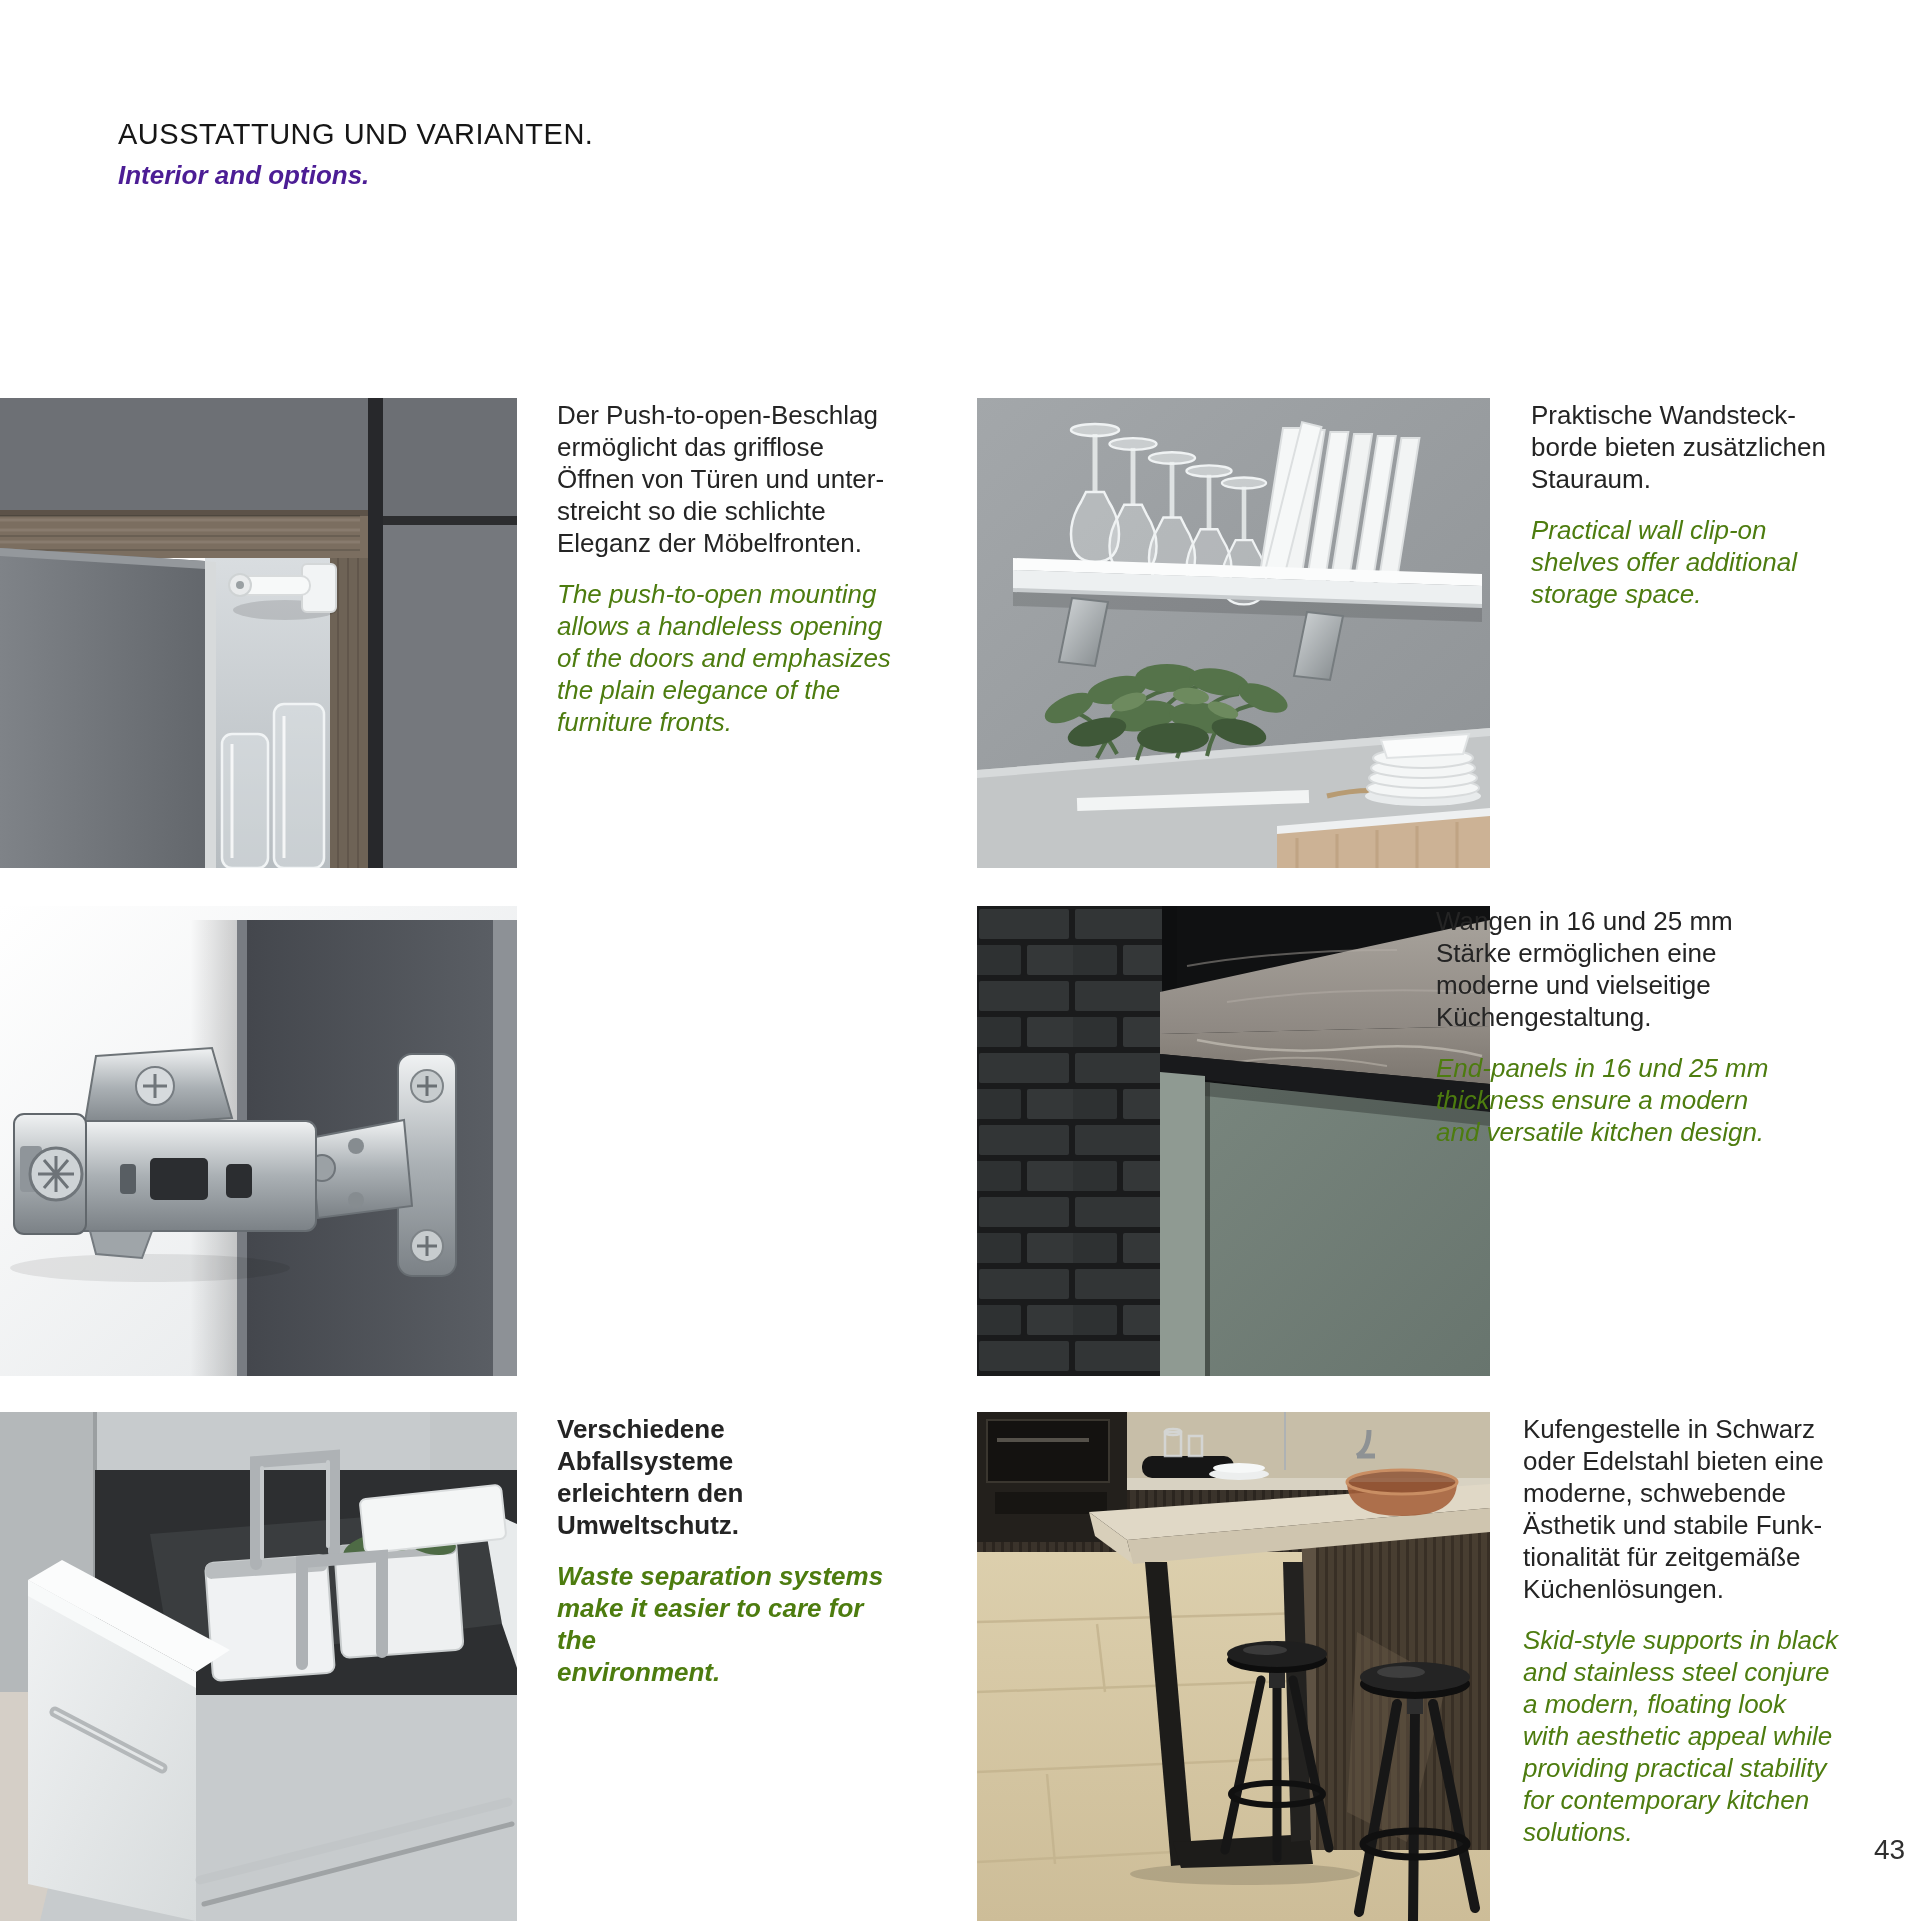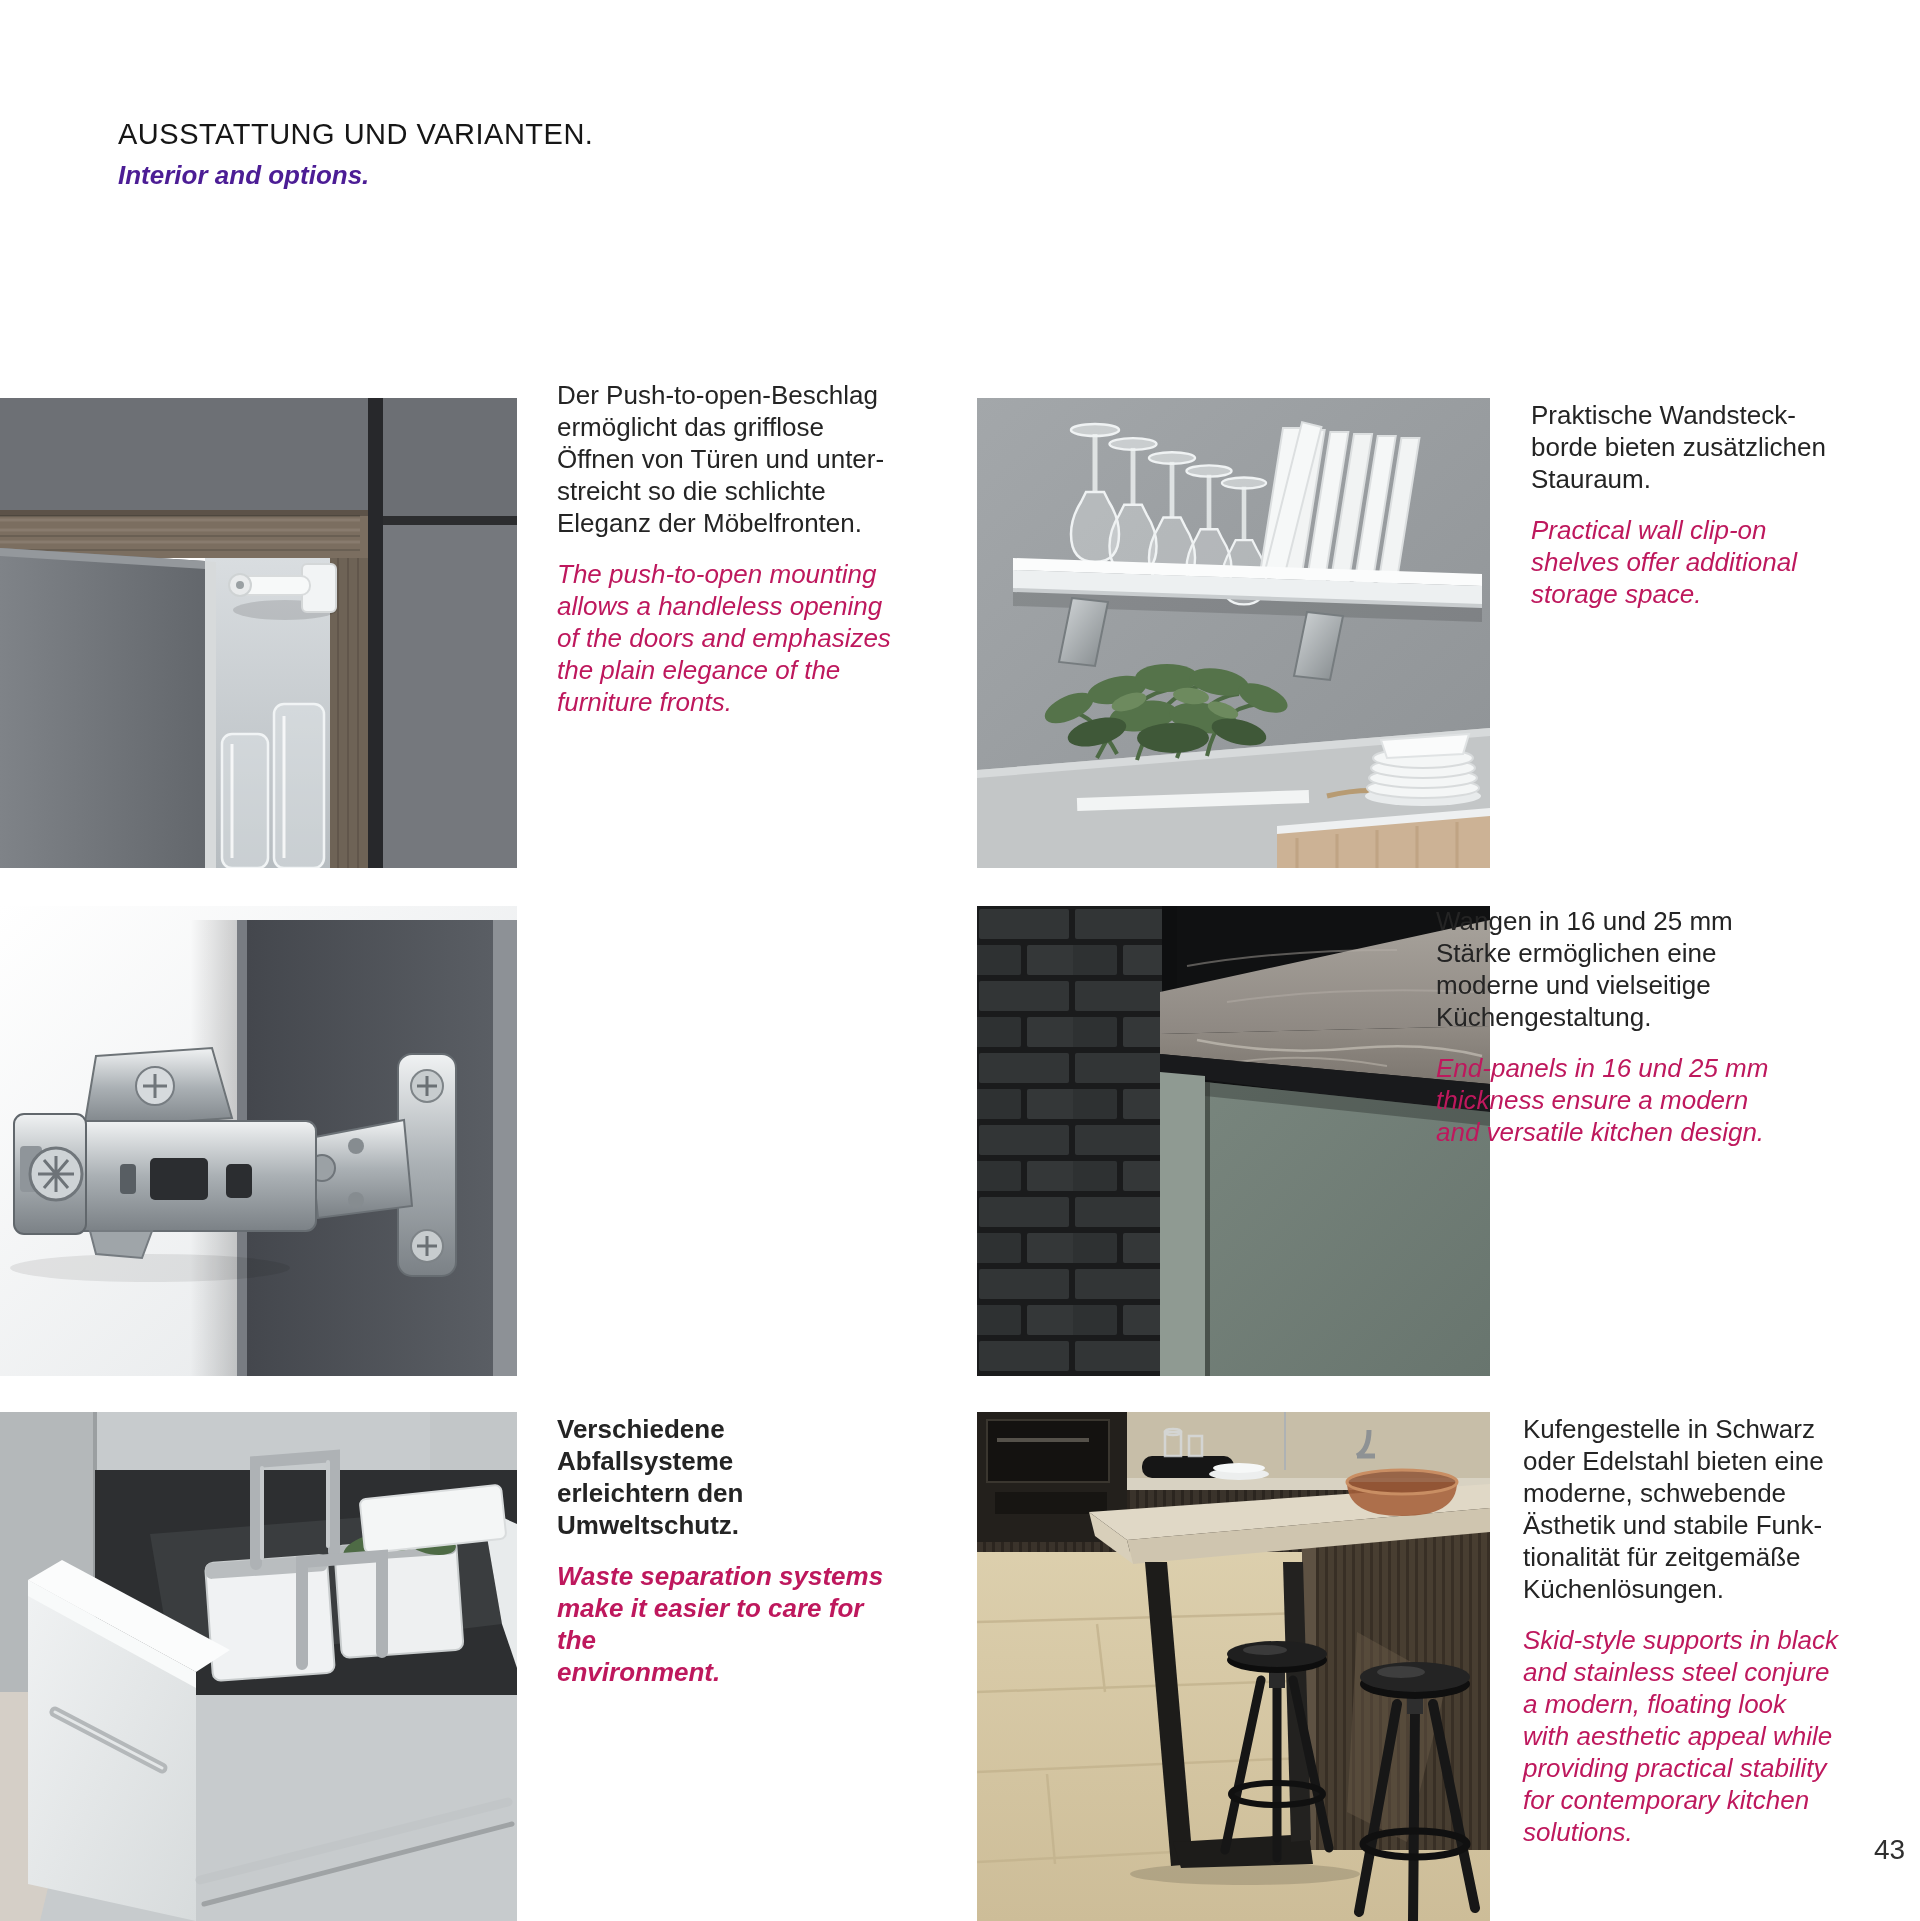--- a/index.html
+++ b/index.html
@@ -4,24 +4,24 @@
 <style>
   html,body{margin:0;padding:0;background:#ffffff;}
   body{width:1920px;height:1921px;position:relative;font-family:"Liberation Sans",sans-serif;overflow:hidden;}
   .page{position:absolute;inset:0;background:#ffffff;}
   .page-title{position:absolute;left:118px;top:118px;margin:0;font-size:29px;font-weight:normal;letter-spacing:.5px;color:#161616;}
   .page-subtitle{position:absolute;left:118px;top:160px;margin:0;font-size:26px;font-weight:bold;font-style:italic;color:#4c1d95;}
   figure.photo{position:absolute;margin:0;overflow:hidden;}
   figure.photo svg{display:block;width:100%;height:100%;}
   .copy{position:absolute;width:348px;}
   .copy .de{margin:0 0 19px 0;font-size:26px;line-height:32px;color:#242424;white-space:pre-line;}
-  .copy .en{margin:0;font-size:26px;line-height:32px;color:#be185d;font-style:italic;white-space:pre-line;}
+  .copy .en{margin:0;font-size:26px;line-height:32px;color:#4d7c0f;font-style:italic;white-space:pre-line;}
   
   #img-f1{left:0;top:398px;width:517px;height:470px;}
-  #txt-f1{left:557px;top:379px;}
+  #txt-f1{left:557px;top:399px;}
   #img-f2{left:977px;top:398px;width:513px;height:470px;}
   #txt-f2{left:1523px;top:399px;margin-left:8px;}
   #img-f3{left:0;top:906px;width:517px;height:470px;}
   #txt-f3{left:557px;top:905px;}
   #img-f4{left:977px;top:906px;width:513px;height:470px;}
   #txt-f4{left:1436px;top:905px;}
   #img-f5{left:0;top:1412px;width:517px;height:509px;}
   #txt-f5{left:557px;top:1413px;font-weight:bold;}
   #img-f6{left:977px;top:1412px;width:513px;height:509px;}
   #txt-f6{left:1523px;top:1413px;}

